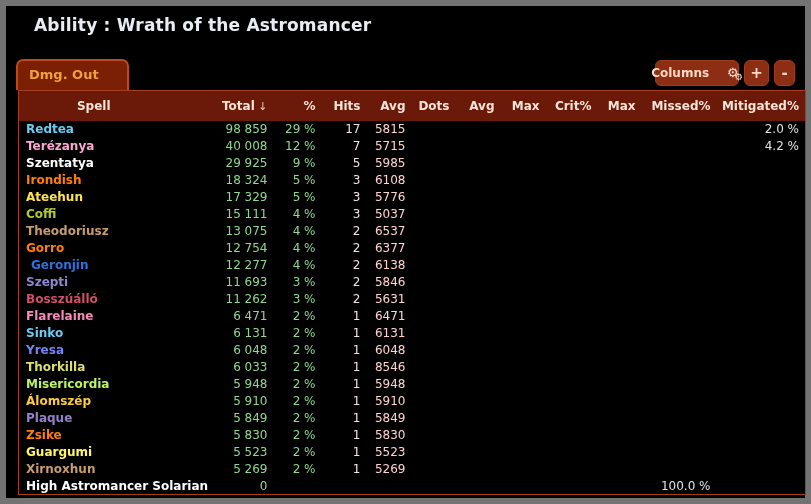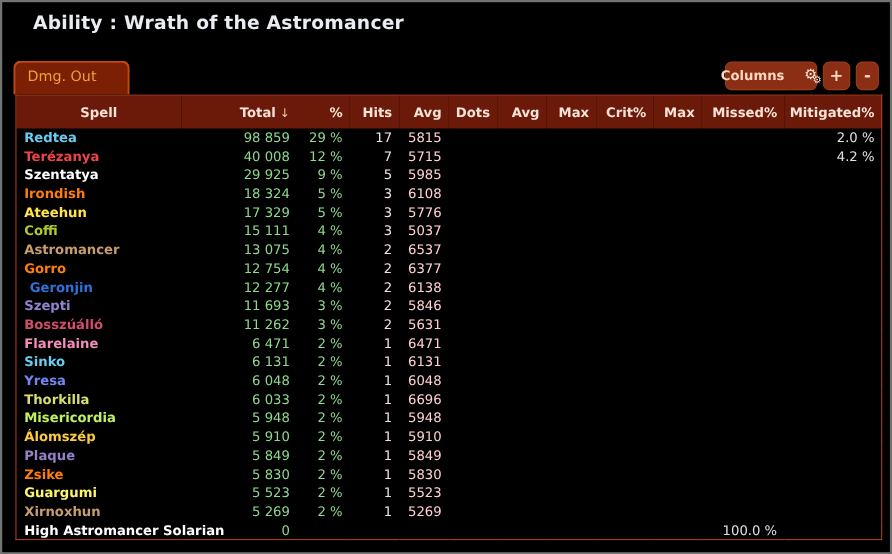--- a/index.html
+++ b/index.html
@@ -4,21 +4,21 @@
 <style>
   * { box-sizing: border-box; margin: 0; padding: 0; }
   html,body { background:#000; }
   body {
     width:811px; height:504px;
     font-family:"DejaVu Sans","Liberation Sans",sans-serif;
     overflow:hidden;
   }
   .frame {
     width:811px; height:504px;
-    border:2px solid #737373;
+    border:6px solid #737373;
     background:#000;
   }
   
   .page-title {
     color:#e9edf2;
     font-size:17px; font-weight:bold;
     margin:9px 0 0 28px;
     letter-spacing:.2px;
   }
   
@@ -27,21 +27,21 @@
     margin:24px 10px 0 10px;
     height:31px;
   }
   .tab {
     height:31px;
     background:var(--tab_bg,#7b1f05);
     border:2px solid var(--tab_border,#c04716);
     border-bottom:none;
     border-radius:7px 7px 0 0;
     color:var(--tab_text,#efa03c);
-    font-size:13px; font-weight:normal;
+    font-size:13px; font-weight:bold;
     padding:6px 28px 0 11px;
     cursor:pointer;
   }
   .toolbar-right { display:flex; gap:5px; align-items:center; padding-bottom:4px; }
   .btn {
     background:var(--button_bg,#8b2e13);
     border:1px solid #9c3c1d;
     border-radius:6px;
     color:var(--button_text,#ffd7c2);
     font-family:inherit;
@@ -146,21 +146,21 @@
           <td class="avg">5815</td>
           <td class="dots"></td>
           <td class="avg2"></td>
           <td class="max"></td>
           <td class="crit"></td>
           <td class="max2"></td>
           <td class="missed"></td>
           <td class="mitigated">2.0 %</td>
         </tr>
         <tr>
-          <td class="spell" style="color: #ef4444;">Terézanya</td>
+          <td class="spell" style="color: #f9a8d4;">Terézanya</td>
           <td class="total">40 008</td>
           <td class="pct">12 %</td>
           <td class="hits">7</td>
           <td class="avg">5715</td>
           <td class="dots"></td>
           <td class="avg2"></td>
           <td class="max"></td>
           <td class="crit"></td>
           <td class="max2"></td>
           <td class="missed"></td>
@@ -216,21 +216,21 @@
           <td class="avg">5037</td>
           <td class="dots"></td>
           <td class="avg2"></td>
           <td class="max"></td>
           <td class="crit"></td>
           <td class="max2"></td>
           <td class="missed"></td>
           <td class="mitigated"></td>
         </tr>
         <tr>
-          <td class="spell" style="color: rgb(199, 156, 110);">Astromancer</td>
+          <td class="spell" style="color: rgb(199, 156, 110);">Theodoriusz</td>
           <td class="total">13 075</td>
           <td class="pct">4 %</td>
           <td class="hits">2</td>
           <td class="avg">6537</td>
           <td class="dots"></td>
           <td class="avg2"></td>
           <td class="max"></td>
           <td class="crit"></td>
           <td class="max2"></td>
           <td class="missed"></td>
@@ -332,21 +332,21 @@
           <td class="crit"></td>
           <td class="max2"></td>
           <td class="missed"></td>
           <td class="mitigated"></td>
         </tr>
         <tr>
           <td class="spell" style="color: rgb(217, 222, 110);">Thorkilla</td>
           <td class="total">6 033</td>
           <td class="pct">2 %</td>
           <td class="hits">1</td>
-          <td class="avg">6696</td>
+          <td class="avg">8546</td>
           <td class="dots"></td>
           <td class="avg2"></td>
           <td class="max"></td>
           <td class="crit"></td>
           <td class="max2"></td>
           <td class="missed"></td>
           <td class="mitigated"></td>
         </tr>
         <tr>
           <td class="spell" style="color: #bef264;">Misericordia</td>

